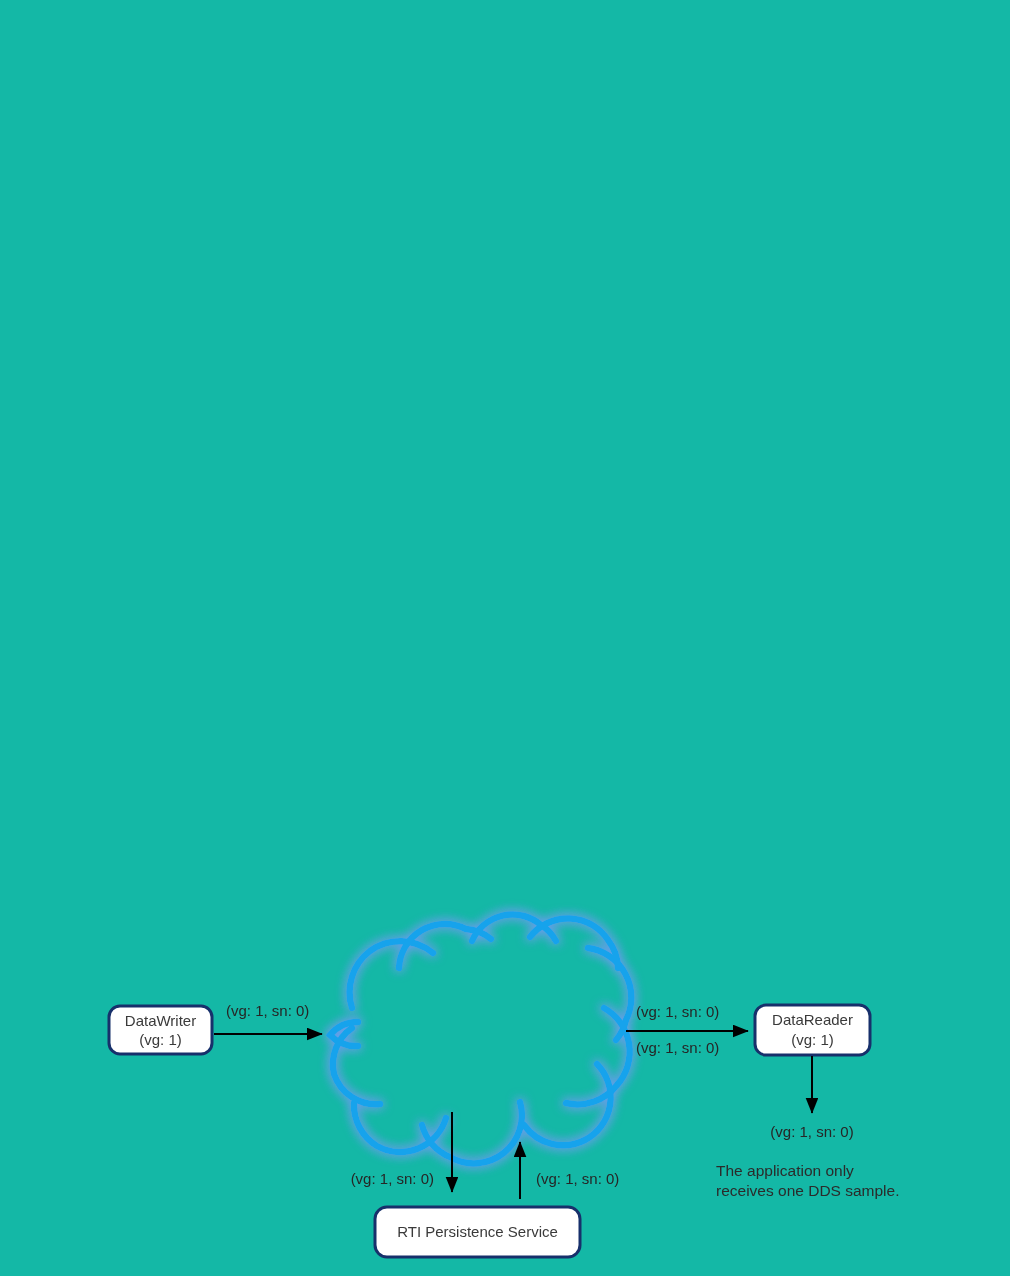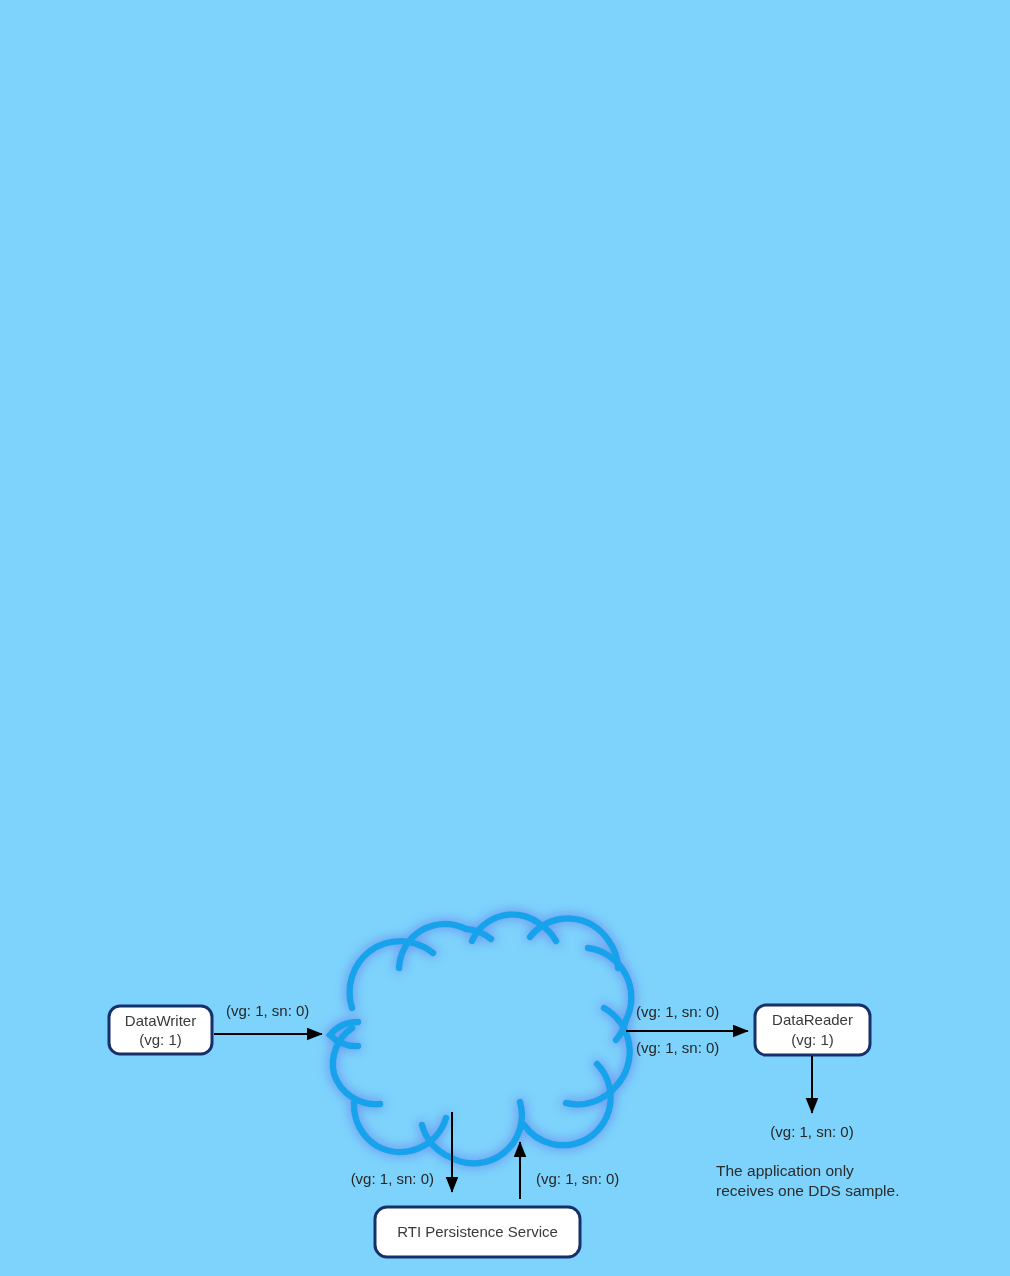--- a/index.html
+++ b/index.html
@@ -8,21 +8,21 @@
     padding: 0;
     background: #ffffff;
   }
   body {
     font-family: "Liberation Sans", sans-serif;
   }
   #page {
     position: relative;
     width: 1010px;
     height: 1276px;
-    background: #7dd3fc;
+    background: #14b8a6;
     overflow: hidden;
   }
   #diagram-svg {
     position: absolute;
     left: 0;
     top: 0;
     width: 1010px;
     height: 1276px;
   }
   .node-label {

